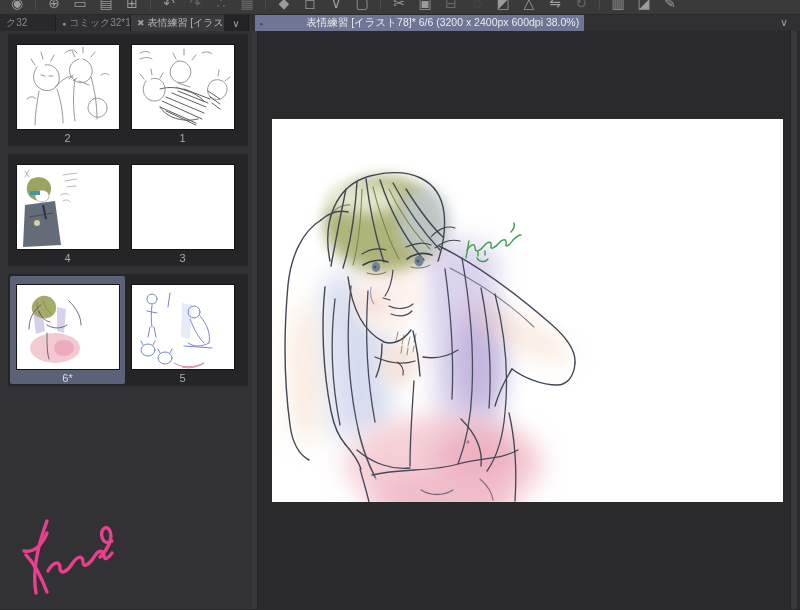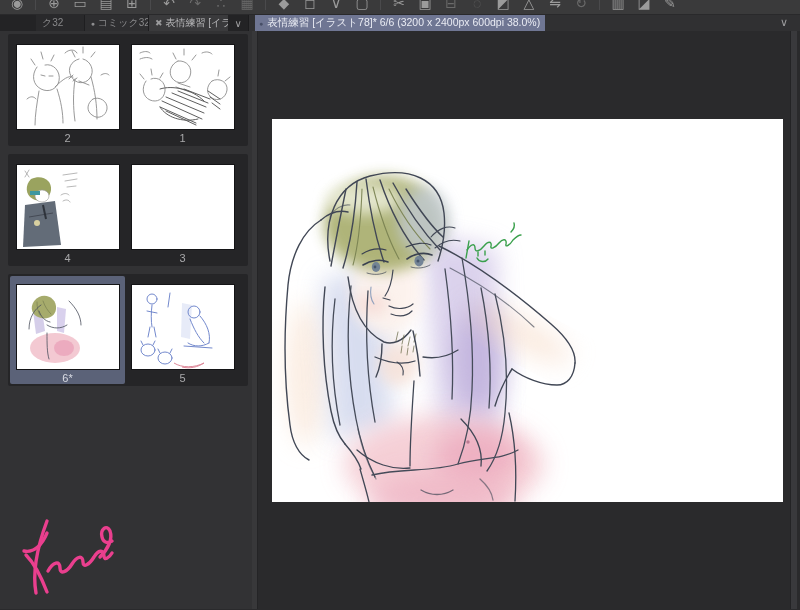--- a/index.html
+++ b/index.html
@@ -9,34 +9,34 @@
   
   .toolbar { height:15px; background:#3a3a3b; overflow:hidden; border-bottom:1px solid #29292b; }
   .toolbar-row { display:flex; align-items:center; margin-top:-9px; padding-left:4px; }
   .tb-icon { width:26px; height:24px; line-height:24px; text-align:center;
              font-size:14px; color:#9b9b9b; flex:0 0 auto; cursor:pointer; }
   .tb-icon.dim { color:#6a6a6a; }
   .tb-sep { width:1px; height:14px; background:#4a4a4c; margin:0 5px; flex:0 0 auto; }
 
   
   .tabrow { height:16px; display:flex; background:#232325; }
-  .page-tabs { width:248px; display:flex; flex:0 0 auto; background:#232325;padding-left:36px; }
+  .page-tabs { width:248px; display:flex; flex:0 0 auto; background:#232325; }
   .ptab { height:16px; font-size:10px; color:#88888a; display:flex; align-items:center;
           padding:0 6px; overflow:hidden; white-space:nowrap; cursor:pointer; }
   .ptab .dot { font-size:7px; margin-right:3px; color:#8e8e90; }
   .ptab .closex { font-size:9px; margin-right:3px; color:#9a9a9c; }
   .ptab-1 { width:55px; background:#29292b; }
   .ptab-2 { width:75px; background:#2e2e30; border-left:1px solid #1e1e20; }
   .ptab-3 { width:94px; background:#3a3a3c; color:#b9b9bb; border-left:1px solid #1e1e20; }
   .ptab-chevron { width:24px; display:flex; align-items:center; justify-content:center;
                   color:#a0a0a2; font-size:10px; background:#232325; cursor:pointer; }
   .doc-bar { flex:1; background:#303032; display:flex; align-items:center;
              padding-left:6px; border-left:1px solid #1c1c1e; position:relative; }
   .doc-title { font-size:10.5px; color:#e9ebf3; background:#6f7693; padding:1px 5px 1px 4px;
-               white-space:nowrap; overflow:hidden; display:flex; align-items:center; cursor:pointer; }
+               white-space:nowrap; overflow:hidden; display:flex; align-items:center; cursor:pointer;gap:39px; }
   .doc-title .dot { font-size:7px; color:#474e66; margin-right:4px; }
   .doc-chevron { position:absolute; right:12px; top:1px; color:#9c9c9e; font-size:11px; cursor:pointer; }
 
   
   .main { display:flex; height:578px; }
   .pages-panel { width:252px; flex:0 0 auto; background:#323234; position:relative; }
   .panel-divider { width:6px; flex:0 0 auto; background:#38383a; border-right:1px solid #242426; }
   .canvas-area { flex:1; position:relative; background:#2a2a2c; }
 
   

